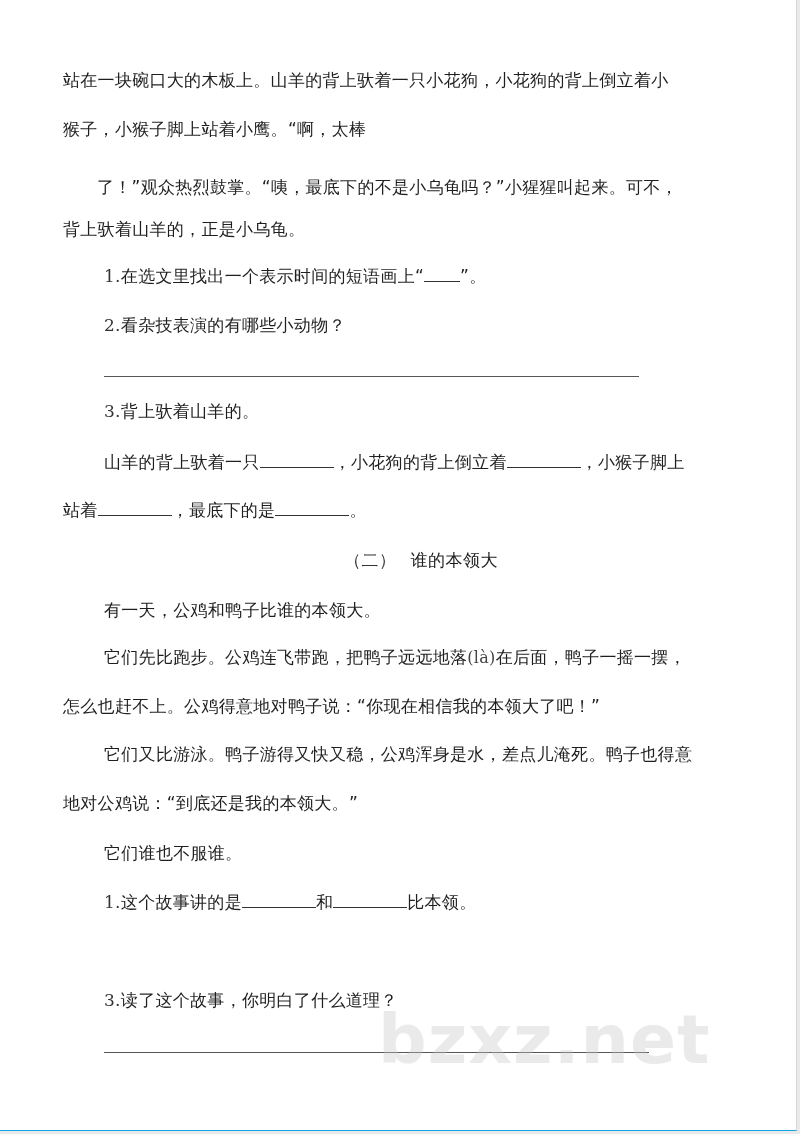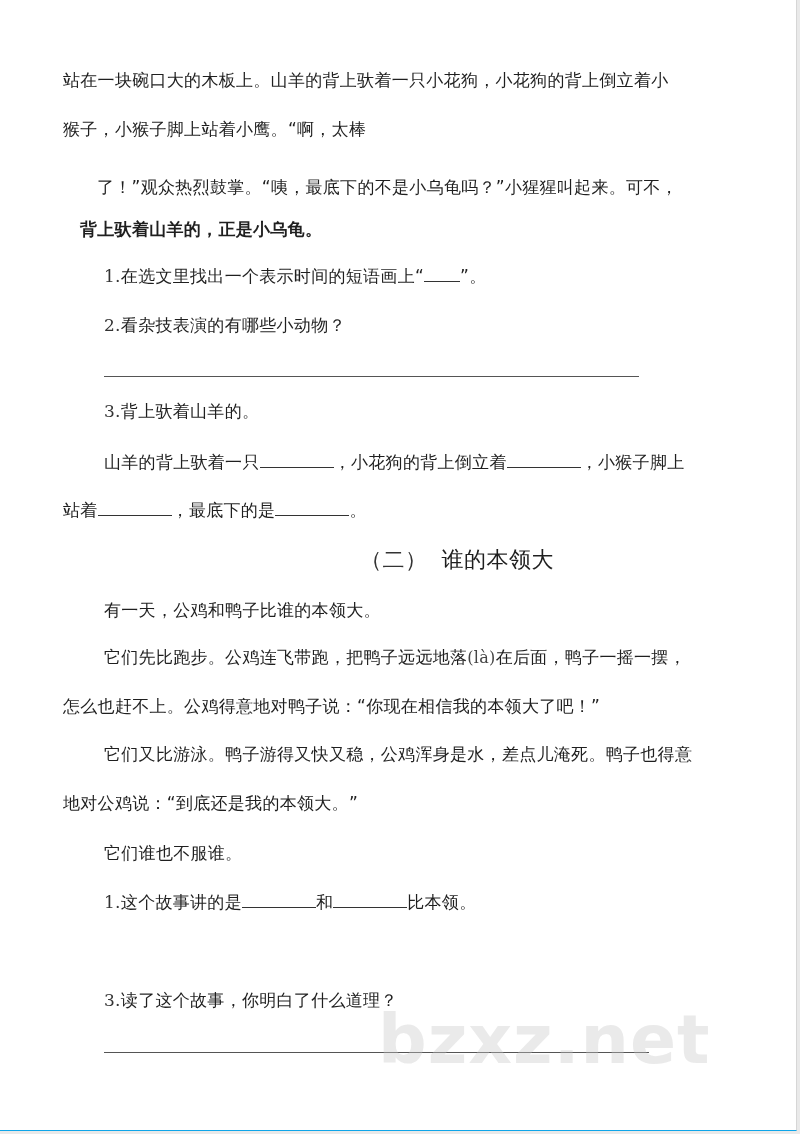--- a/index.html
+++ b/index.html
@@ -41,25 +41,24 @@
     }
     .blank.w70 { width: 74px; }
     .blank.w36 { width: 36px; }
     .answer-line {
       position: absolute;
       height: 0;
       border-top: 1.5px solid #555;
     }
     .section-title {
       position: absolute;
-      font-size: 22px;
+      font-size: 17px;
       line-height: 22px;
       white-space: nowrap;
       letter-spacing: 0.5px;
-      margin-left: 16px;
     }
     .section-title .num { margin-right: 14px; color: #333; }
     .pinyin { font-family: "DejaVu Serif", "Liberation Serif", serif; font-size: 16px; color: #444; }
     .qnum { font-family: "DejaVu Serif", "Liberation Serif", serif; color: #333; }
     .watermark {
       position: absolute;
       left: 378px;
       top: 1000px;
       font-family: "DejaVu Sans", "Liberation Sans", sans-serif;
       font-weight: bold;
@@ -71,21 +70,21 @@
     }
   </style>
 </head>
 <body>
 
 <div class="page">
 
   <div class="line" style="left:63px; top:69px;">站在一块碗口大的木板上。山羊的背上驮着一只小花狗，小花狗的背上倒立着小</div>
   <div class="line" style="left:63px; top:118px;">猴子，小猴子脚上站着小鹰。“啊，太棒</div>
   <div class="line" style="left:97px; top:168px;margin-top:8px;">了！”观众热烈鼓掌。“咦，最底下的不是小乌龟吗？”小猩猩叫起来。可不，</div>
-  <div class="line" style="left:80px; top:218px;font-weight:bold;">背上驮着山羊的，正是小乌龟。</div>
+  <div class="line" style="left:63px; top:218px;">背上驮着山羊的，正是小乌龟。</div>
 
   <div class="line" style="left:104px; top:265px;">
     <span class="qnum">1.</span><span>在选文里找出一个表示时间的短语画上“</span><span class="blank w36"></span><span>”。</span>
   </div>
 
   <div class="line" style="left:104px; top:314px;">
     <span class="qnum">2.</span><span>看杂技表演的有哪些小动物？</span>
   </div>
 
   <div class="answer-line" style="left:104px; top:376px; width:535px;"></div>

